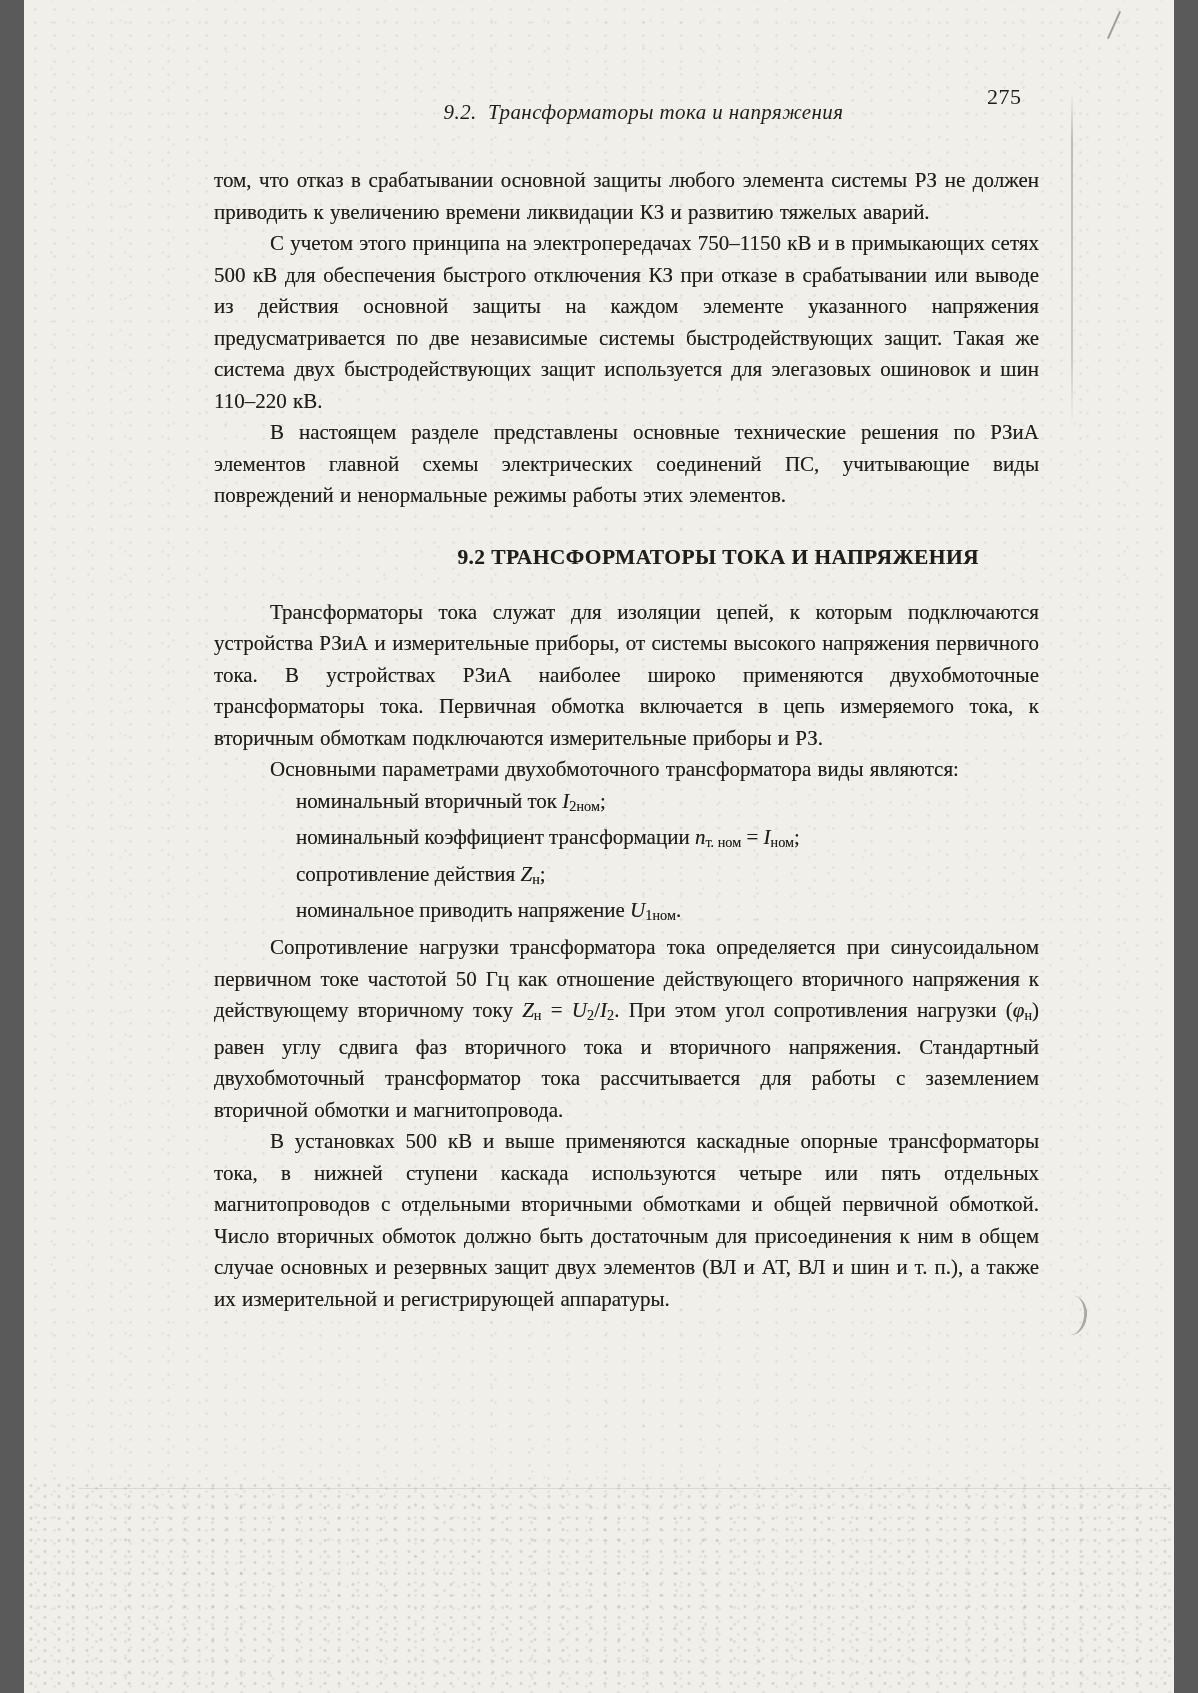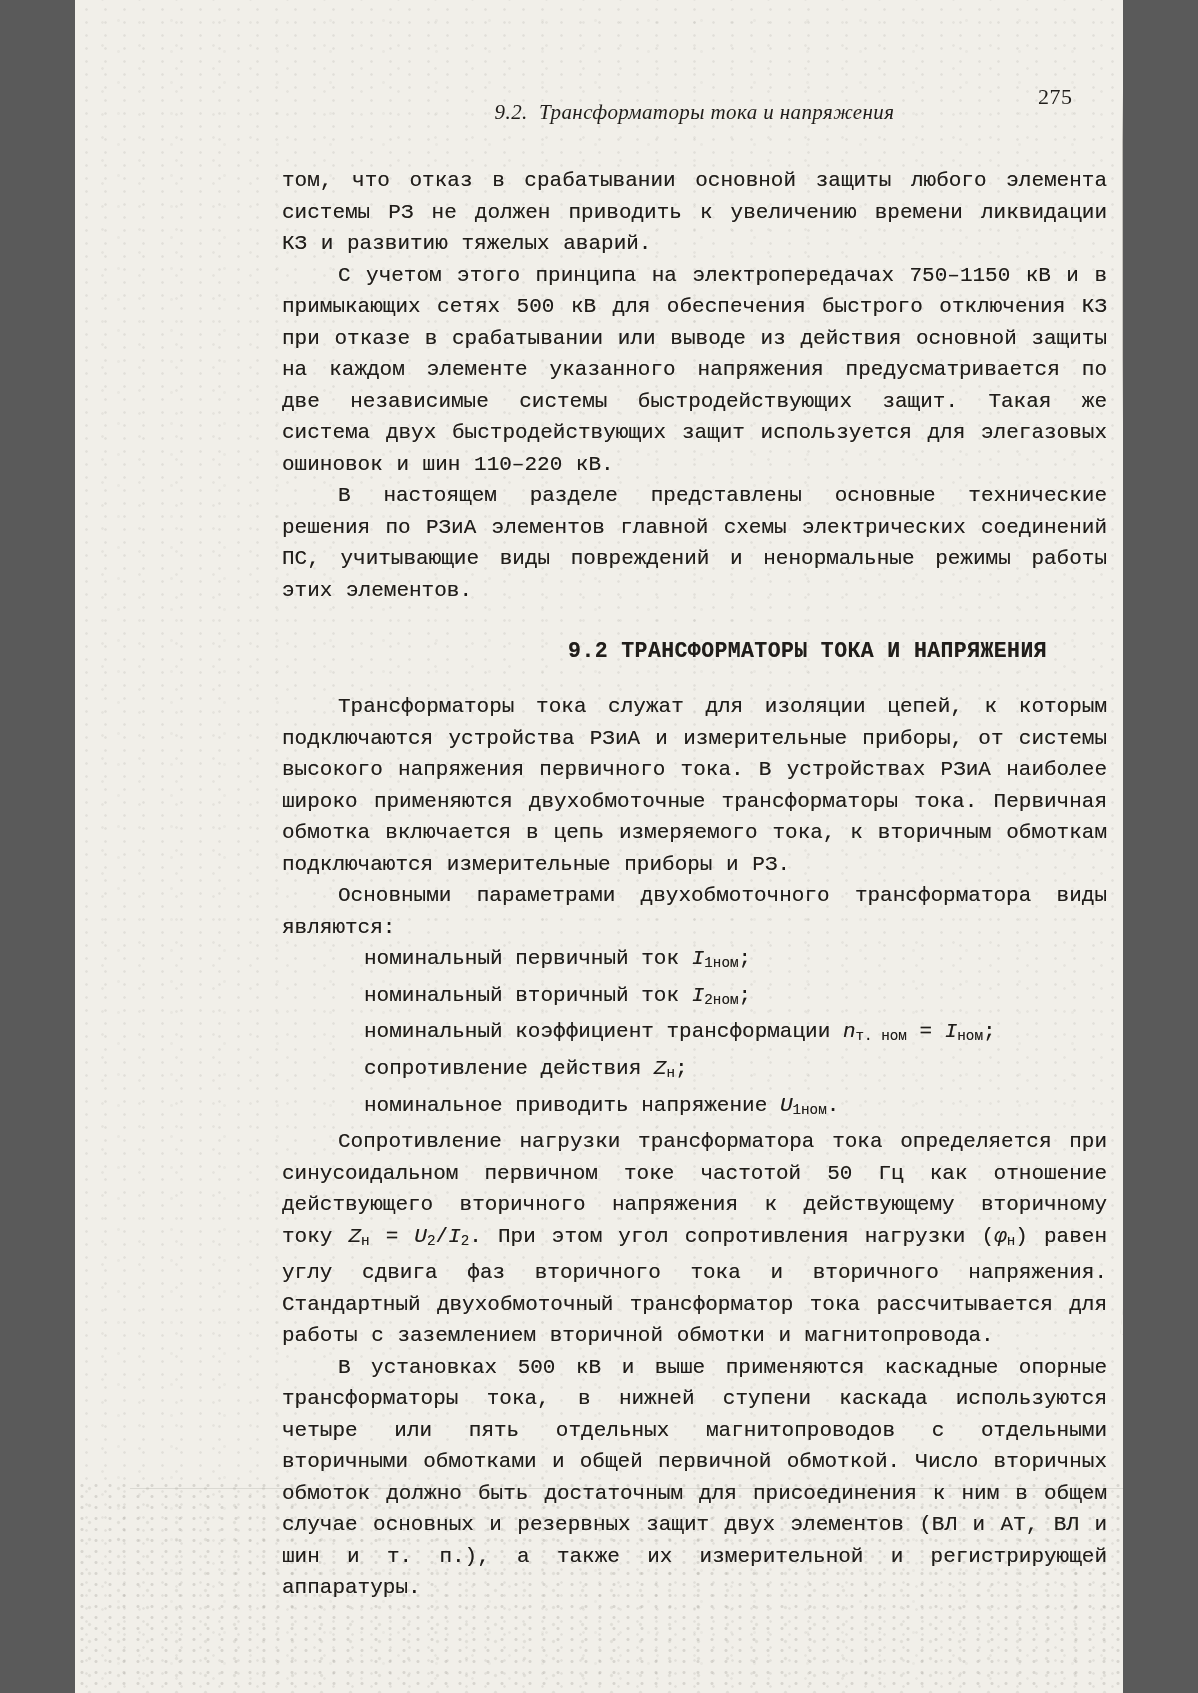--- a/index.html
+++ b/index.html
@@ -1,19 +1,19 @@
 <!DOCTYPE html>
 <html lang="ru" style="--paper: #f1efe9; --ink: #201d1a;"><head>
 <meta charset="utf-8">
 <style>
   * { box-sizing: border-box; }
   html, body { margin: 0; padding: 0; background: #5a5a5a; }
   .scan-page {
     position: relative;
-    width: 1048px;
+    width: 1150px;
     height: 1693px;
     margin: 0 auto;
     background: var(--paper, #f1efe9);
     font-family: "Liberation Serif", serif;
     color: var(--ink, #201d1a);
     overflow: hidden;
   }
   
   .paper-noise {
     position: absolute; inset: 0; pointer-events: none;
@@ -30,23 +30,22 @@
     font-style: italic;
     font-size: 21px;
     letter-spacing: 0.4px;
   }
   .rh-text { white-space: pre; }
   .page-number {
     position: absolute; left: 963px; top: 84px;
     font-size: 22px; font-style: normal; letter-spacing: 0.5px;
   }
   .page-body {
-    position: absolute; left: 207px; top: 165px; width: 825px;
+    position: absolute; left: 190px; top: 165px; width: 825px;
     text-shadow: 0 0 0.5px rgba(32,29,26,0.5);
-    font-family: Liberation Mono, monospace;
   }
   .para {
     margin: 0;
     font-size: 21px;
     line-height: 31.5px;
     text-align: justify;
     word-spacing: 1px;
   }
   .para.indent { text-indent: 56px; }
   .heading {
@@ -111,21 +110,20 @@
 
   <div class="page-body">
       <p class="para"><span>том, что отказ в срабатывании основной защиты любого элемента системы РЗ не должен приводить к увеличению времени ликвидации КЗ и развитию тяжелых аварий.</span></p>
       <p class="para indent"><span>С учетом этого принципа на электропередачах 750–1150 кВ и в примыкающих сетях 500 кВ для обеспечения быстрого отключения КЗ при отказе в срабатывании или выводе из действия основной защиты на каждом элементе указанного напряжения предусматривается по две независимые системы быстродействующих защит. Такая же система двух быстродействующих защит используется для элегазовых ошиновок и шин 110–220 кВ.</span></p>
       <p class="para indent"><span>В настоящем разделе представлены основные технические решения по РЗиА элементов главной схемы электрических соединений ПС, учитывающие виды повреждений и ненормальные режимы работы этих элементов.</span></p>
       <div class="heading">
         <span class="heading-line">9.2 ТРАНСФОРМАТОРЫ ТОКА И НАПРЯЖЕНИЯ</span>
       </div>
       <p class="para indent"><span>Трансформаторы тока служат для изоляции цепей, к которым подключаются устройства РЗиА и измерительные приборы, от системы высокого напряжения первичного тока. В устройствах РЗиА наиболее широко применяются двухобмоточные трансформаторы тока. Первичная обмотка включается в цепь измеряемого тока, к вторичным обмоткам подключаются измерительные приборы и РЗ.</span></p>
       <p class="para indent"><span>Основными параметрами двухобмоточного трансформатора виды являются:</span></p>
-      <p class="list-item"><span>номинальный первичный ток </span><span class="var">I</span><span class="sub">1ном</span><span>;</span></p>
       <p class="list-item"><span>номинальный вторичный ток </span><span class="var">I</span><span class="sub">2ном</span><span>;</span></p>
       <p class="list-item"><span>номинальный коэффициент трансформации </span><span class="var">n</span><span class="sub">т. ном</span><span> = </span><span class="var">I</span><span class="sub">ном</span><span>;</span></p>
       <p class="list-item"><span>сопротивление действия </span><span class="var">Z</span><span class="sub">н</span><span>;</span></p>
       <p class="list-item"><span>номинальное приводить напряжение </span><span class="var">U</span><span class="sub">1ном</span><span>.</span></p>
       <p class="para indent"><span>Сопротивление нагрузки трансформатора тока определяется при синусоидальном первичном токе частотой 50 Гц как отношение действующего вторичного напряжения к действующему вторичному току </span><span class="var">Z</span><span class="sub">н</span><span> = </span><span class="var">U</span><span class="sub">2</span><span>/</span><span class="var">I</span><span class="sub">2</span><span>. При этом угол сопротивления нагрузки (</span><span class="var">φ</span><span class="sub">н</span><span>) равен углу сдвига фаз вторичного тока и вторичного напряжения. Стандартный двухобмоточный трансформатор тока рассчитывается для работы с заземлением вторичной обмотки и магнитопровода.</span></p>
       <p class="para indent"><span>В установках 500 кВ и выше применяются каскадные опорные трансформаторы тока, в нижней ступени каскада используются четыре или пять отдельных магнитопроводов с отдельными вторичными обмотками и общей первичной обмоткой. Число вторичных обмоток должно быть достаточным для присоединения к ним в общем случае основных и резервных защит двух элементов (ВЛ и АТ, ВЛ и шин и т. п.), а также их измерительной и регистрирующей аппаратуры.</span></p>
     </div>
 
   <div class="artifact vline"></div>
   <div class="artifact corner"></div>

